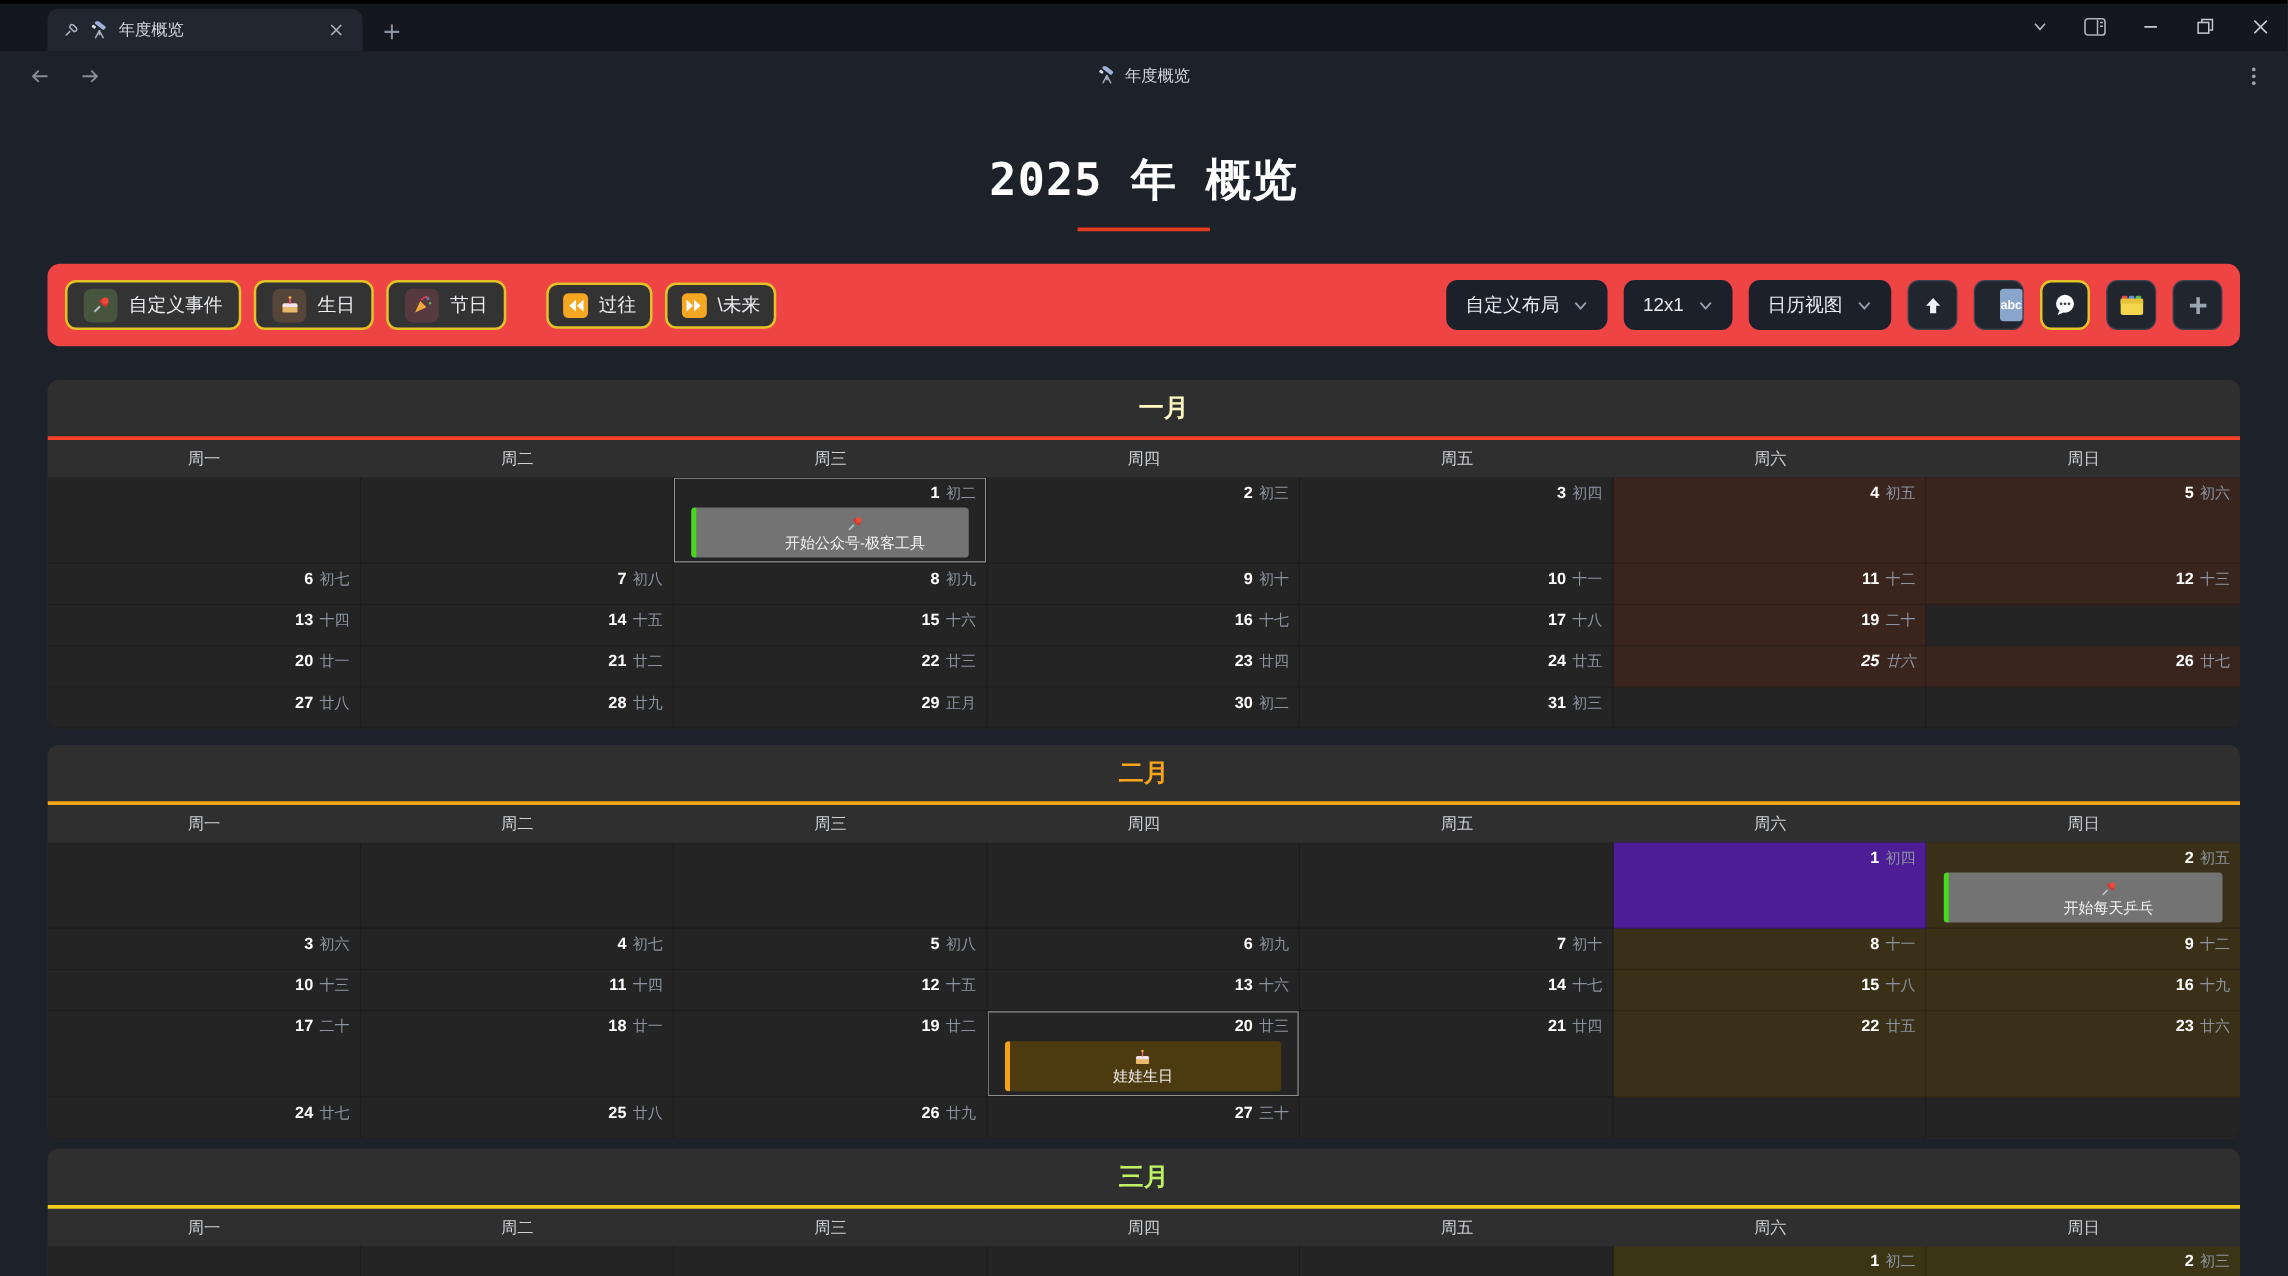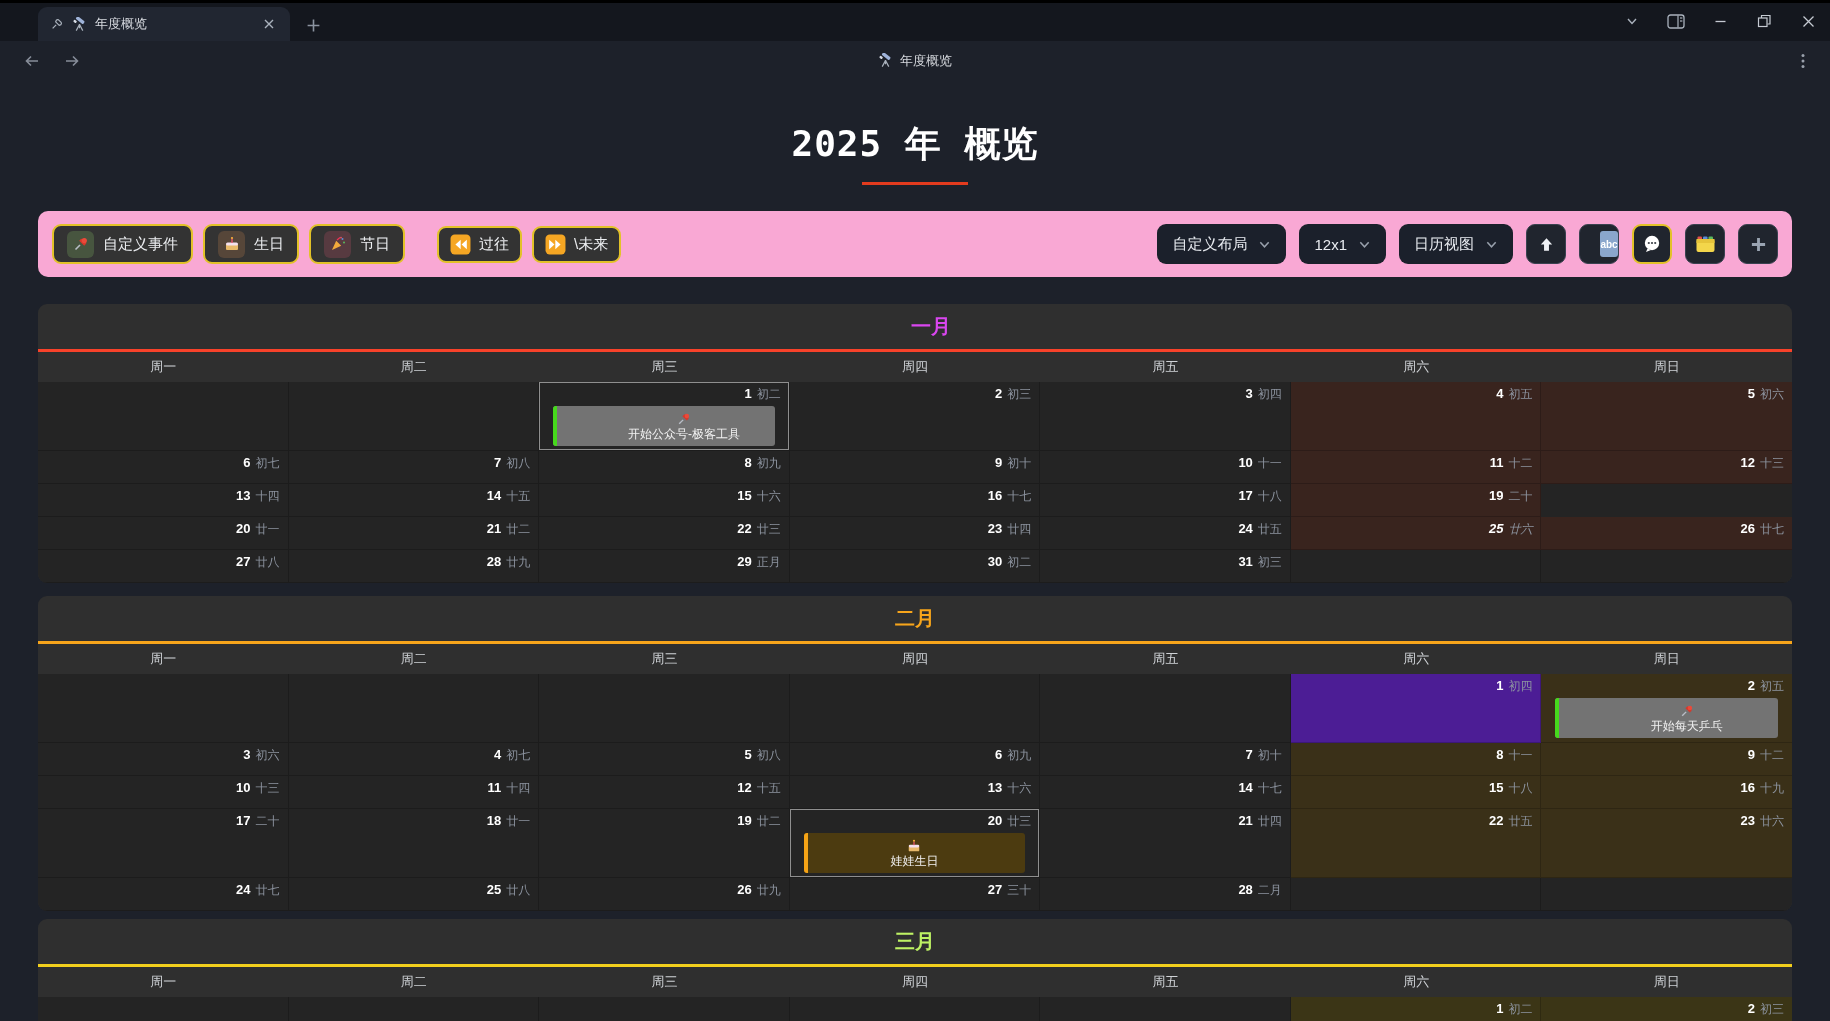--- a/index.html
+++ b/index.html
@@ -42,21 +42,21 @@
   
   .page-title-wrap { margin-top:40px; text-align:center; }
   .page-title {
     font-family:"DejaVu Sans Mono", monospace;
     font-size:36px; font-weight:bold; color:#ffffff; letter-spacing:1px;
   }
   .title-underline { width:106px; height:3px; background:#e23b1e; margin:13px auto 0; }
 
   
   .toolbar {
-    margin:26px 38px 0; height:66px; background:#f9a8d4; border-radius:10px;
+    margin:26px 38px 0; height:66px; background:#ef4444; border-radius:10px;
     display:flex; align-items:center; padding:0 14px; gap:10px;
   }
   .filter-btn {
     height:40px; border:2px solid #e2c228; border-radius:9px; background:#333333;
     display:inline-flex; align-items:center; gap:9px; padding:0 13px;
     color:#eceef1; font-size:15px; cursor:pointer;
   }
   .chip { width:27px; height:27px; border-radius:6px; display:flex; align-items:center; justify-content:center; }
   .chip-custom   { background:#47553f; }
   .chip-birthday { background:#564639; }
@@ -323,21 +323,21 @@
     <div class="icon-btn">
       <svg width="17" height="17" viewBox="0 0 18 18">
           <path d="M9 2 V16 M2 9 H16" stroke="#9aa4b2" stroke-width="3"></path>
         </svg>
     </div>
   </div>
 </div>
 
 <div>
     <section class="month-card first">
-      <div class="month-title-bar" style="color: #d946ef; margin-left: 32px;">一月</div>
+      <div class="month-title-bar" style="color: #fef9c3; margin-left: 32px;">一月</div>
       <div class="month-divider" style="background: rgb(248, 66, 42);"></div>
       <div class="weekday-row">
         <div>周一</div>
         <div>周二</div>
         <div>周三</div>
         <div>周四</div>
         <div>周五</div>
         <div>周六</div>
         <div>周日</div>
       </div>
@@ -580,23 +580,20 @@
           </div>
           <div class="day">
             <div class="date-line"><span>25</span><span class="lunar">廿八</span></div>
           </div>
           <div class="day">
             <div class="date-line"><span>26</span><span class="lunar">廿九</span></div>
           </div>
           <div class="day">
             <div class="date-line"><span>27</span><span class="lunar">三十</span></div>
           </div>
-          <div class="day">
-            <div class="date-line"><span>28</span><span class="lunar">二月</span></div>
-          </div>
           <div class="day"></div>
           <div class="day"></div>
         </div>
       </div>
     </section>
     <section class="month-card third">
       <div class="month-title-bar" style="color: #bef264;">三月</div>
       <div class="month-divider" style="background: rgb(242, 207, 29);"></div>
       <div class="weekday-row">
         <div>周一</div>

